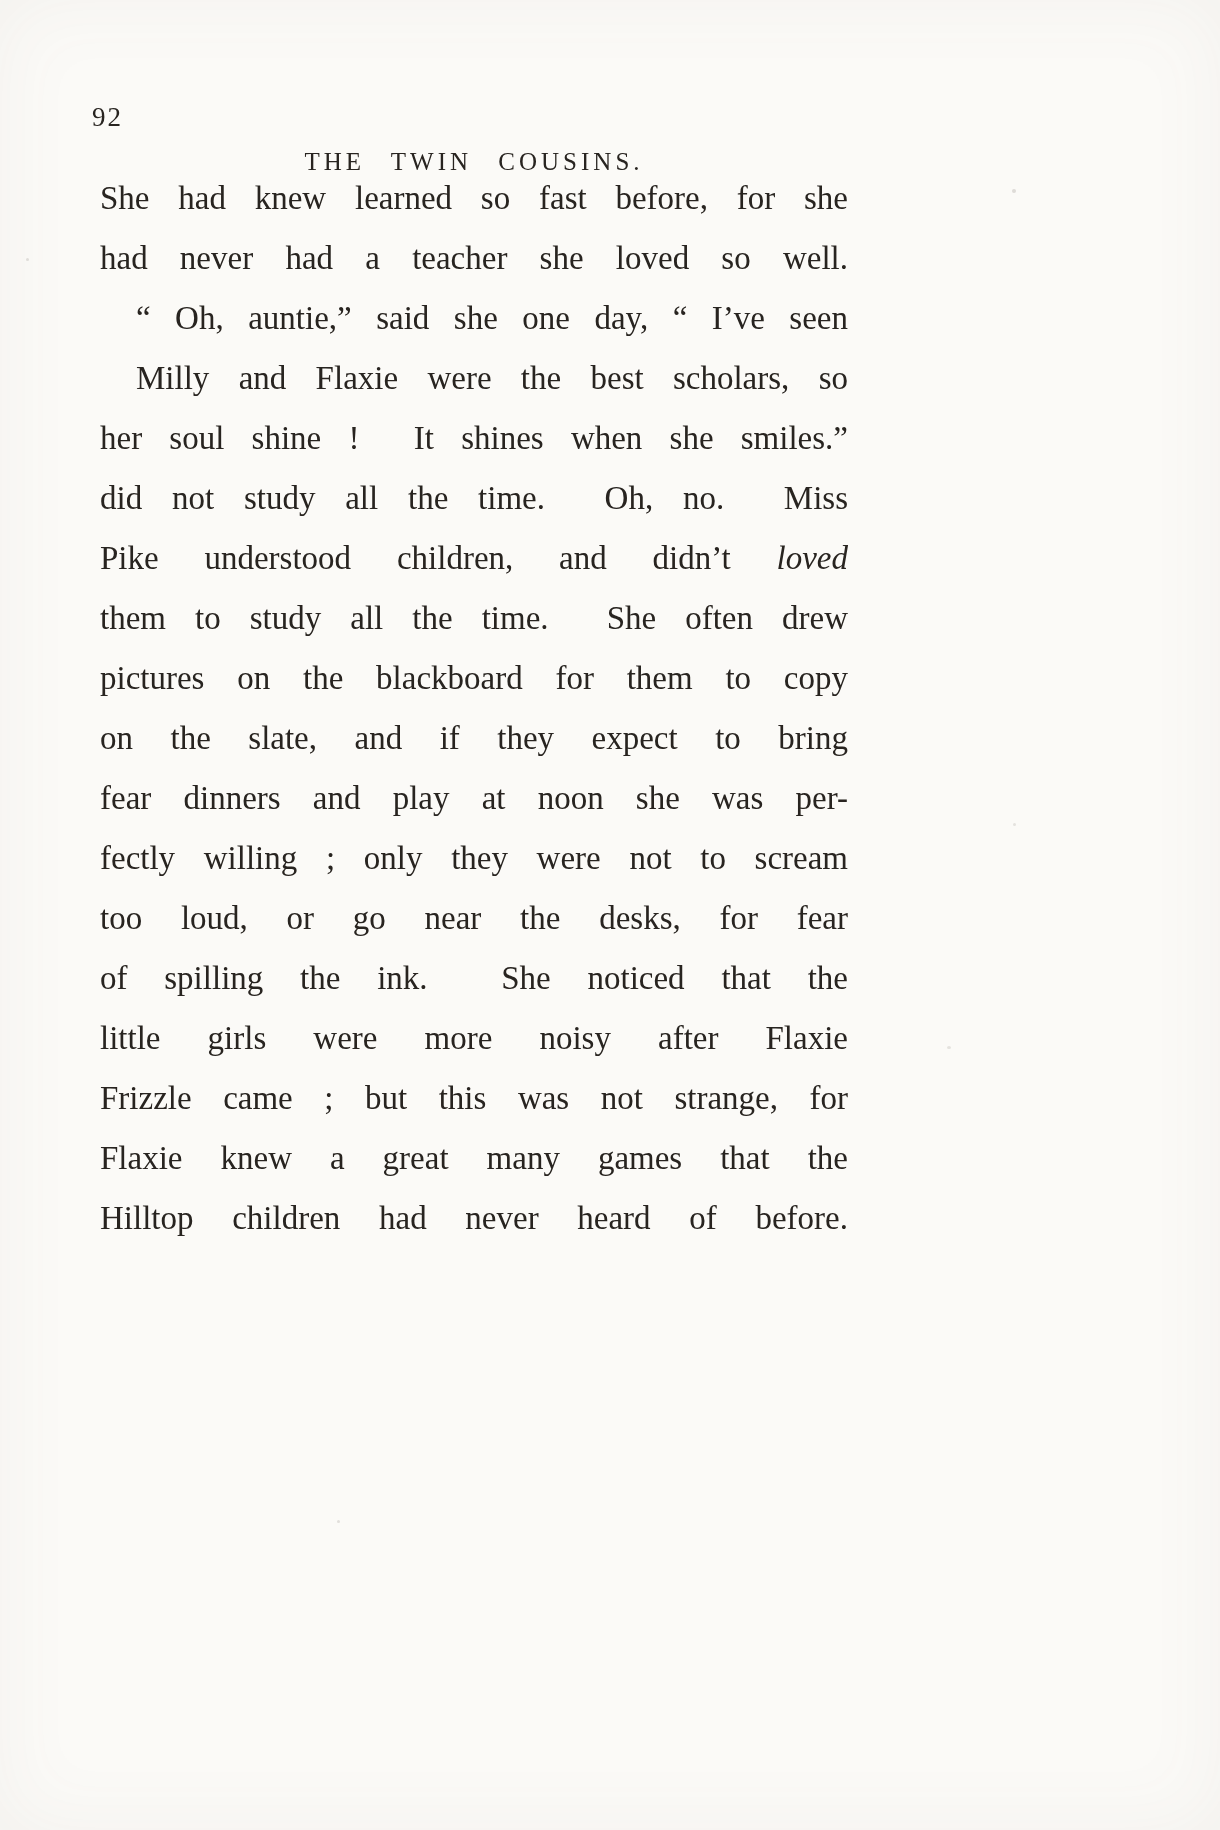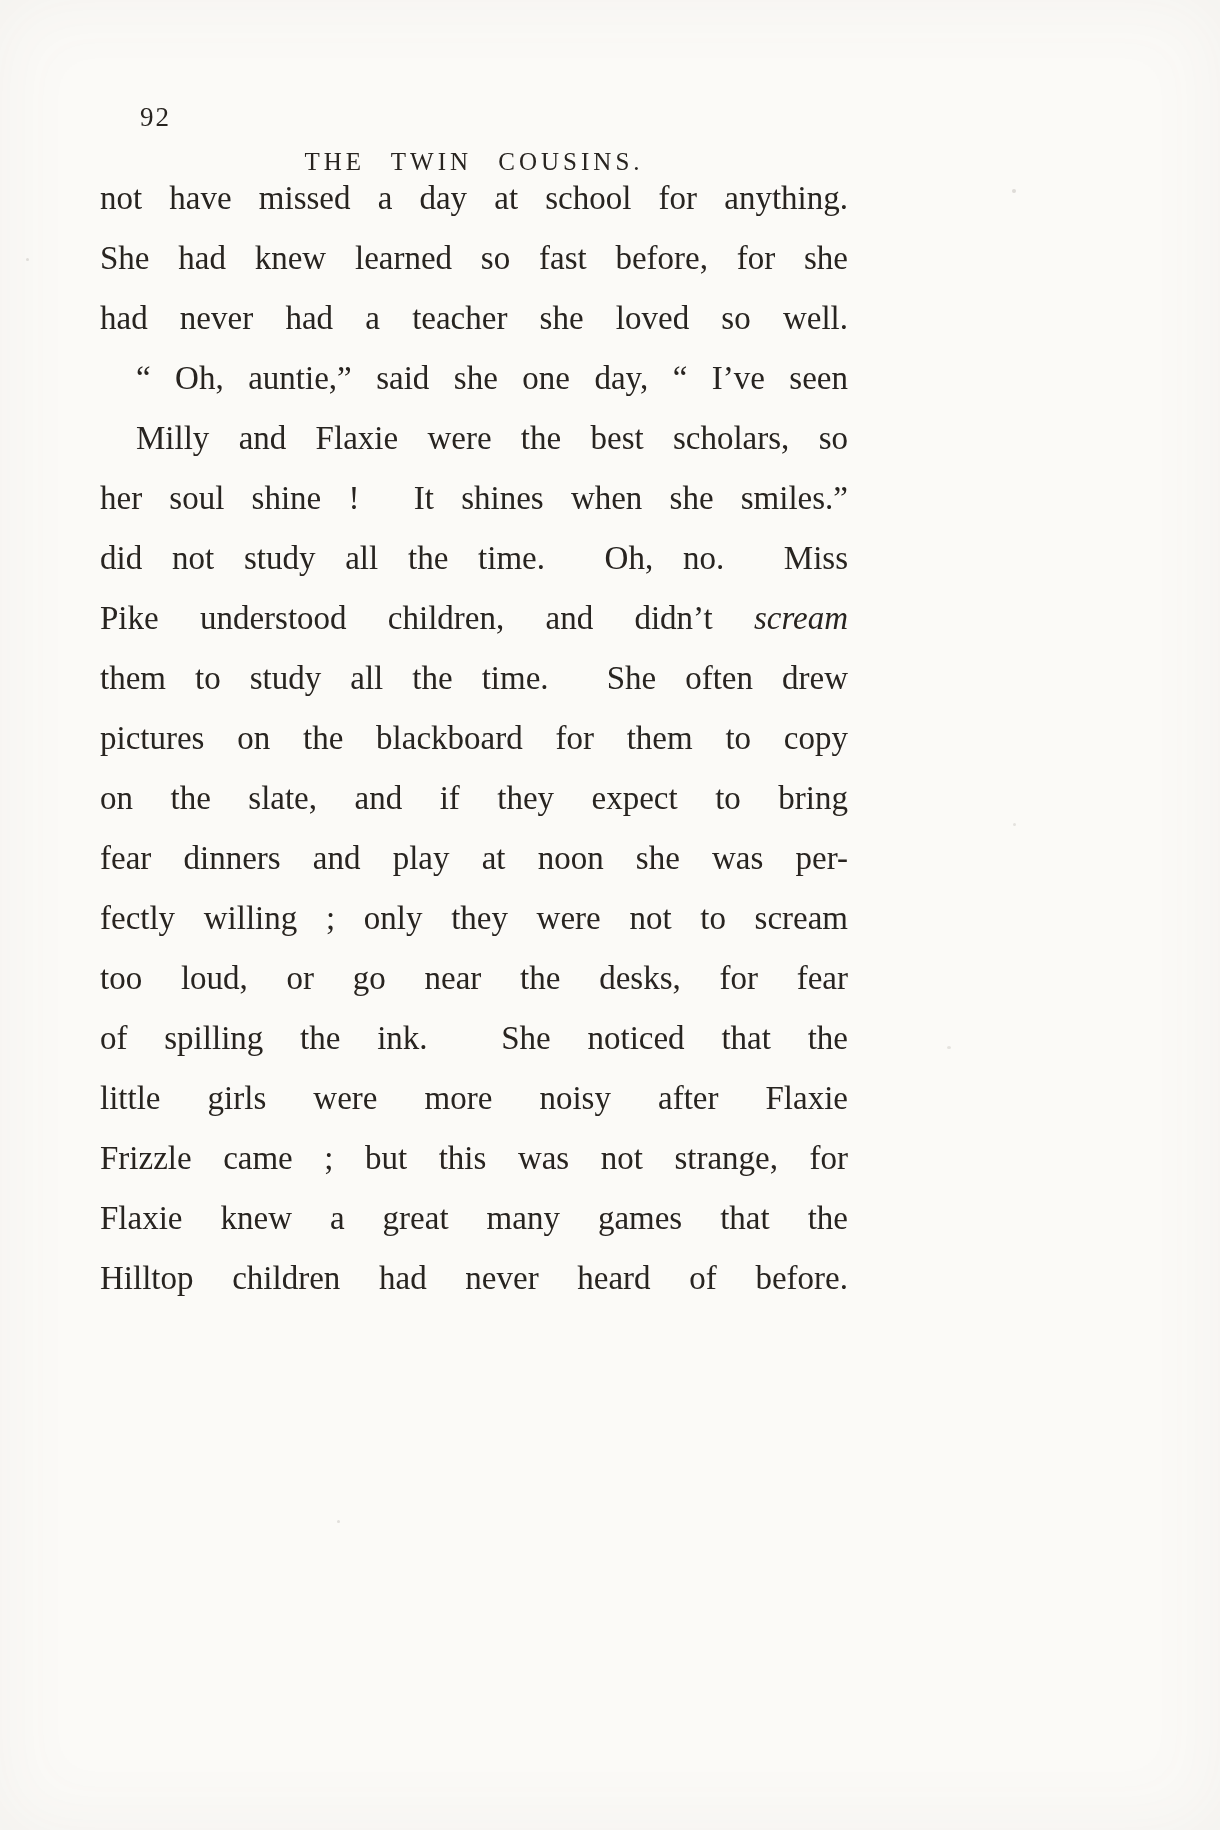--- a/index.html
+++ b/index.html
@@ -37,21 +37,20 @@
     left: 100px;
     width: 748px;
     height: 36px;
   }
   .page-number {
     position: absolute;
     left: -8px;
     top: 2px;
     font-size: 27px;
     letter-spacing: 2px;
-    margin-left: 48px;
   }
   .header-title {
     text-align: center;
     font-size: 25px;
     letter-spacing: 4px;
     word-spacing: 16px;
     margin-top: 48px;
   }
   .text-body {
     position: absolute;
@@ -88,28 +87,27 @@
 <body>
 
 <div class="page">
 
   <div class="header">
     <span class="page-number">92</span>
     <div class="header-title">THE TWIN COUSINS.</div>
   </div>
 
   <div class="text-body">
-      <div class="line"><span>not have missed a day at school for anything.</span></div>
       <div class="line"><span>She had knew learned so fast before, for she</span></div>
       <div class="line"><span>had never had a teacher she loved so well.</span></div>
       <div class="line indent"><span>“ Oh, auntie,” said she one day, “ I’ve seen</span></div>
       <div class="line indent"><span>Milly and Flaxie were the best scholars, so</span></div>
       <div class="line"><span>her soul shine !&nbsp; It shines when she smiles.”</span></div>
       <div class="line"><span>did not study all the time.&nbsp; Oh, no.&nbsp; Miss</span></div>
-      <div class="line"><span>Pike understood children, and didn’t </span><span class="italic">scream</span></div>
+      <div class="line"><span>Pike understood children, and didn’t </span><span class="italic">loved</span></div>
       <div class="line"><span>them to study all the time.&nbsp; She often drew</span></div>
       <div class="line"><span>pictures on the blackboard for them to copy</span></div>
       <div class="line"><span>on the slate, and if they expect to bring</span></div>
       <div class="line"><span>fear dinners and play at noon she was per-</span></div>
       <div class="line"><span>fectly willing ; only they were not to scream</span></div>
       <div class="line"><span>too loud, or go near the desks, for fear</span></div>
       <div class="line"><span>of spilling the ink.&nbsp; She noticed that the</span></div>
       <div class="line"><span>little girls were more noisy after Flaxie</span></div>
       <div class="line"><span>Frizzle came ; but this was not strange, for</span></div>
       <div class="line"><span>Flaxie knew a great many games that the</span></div>

